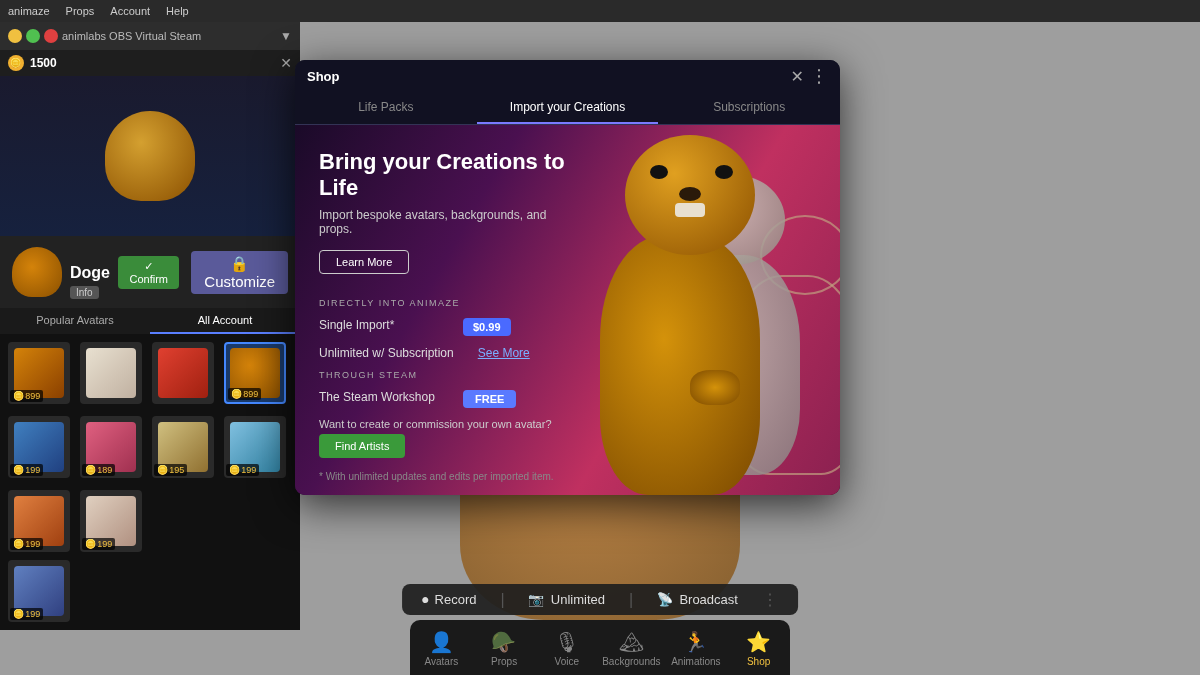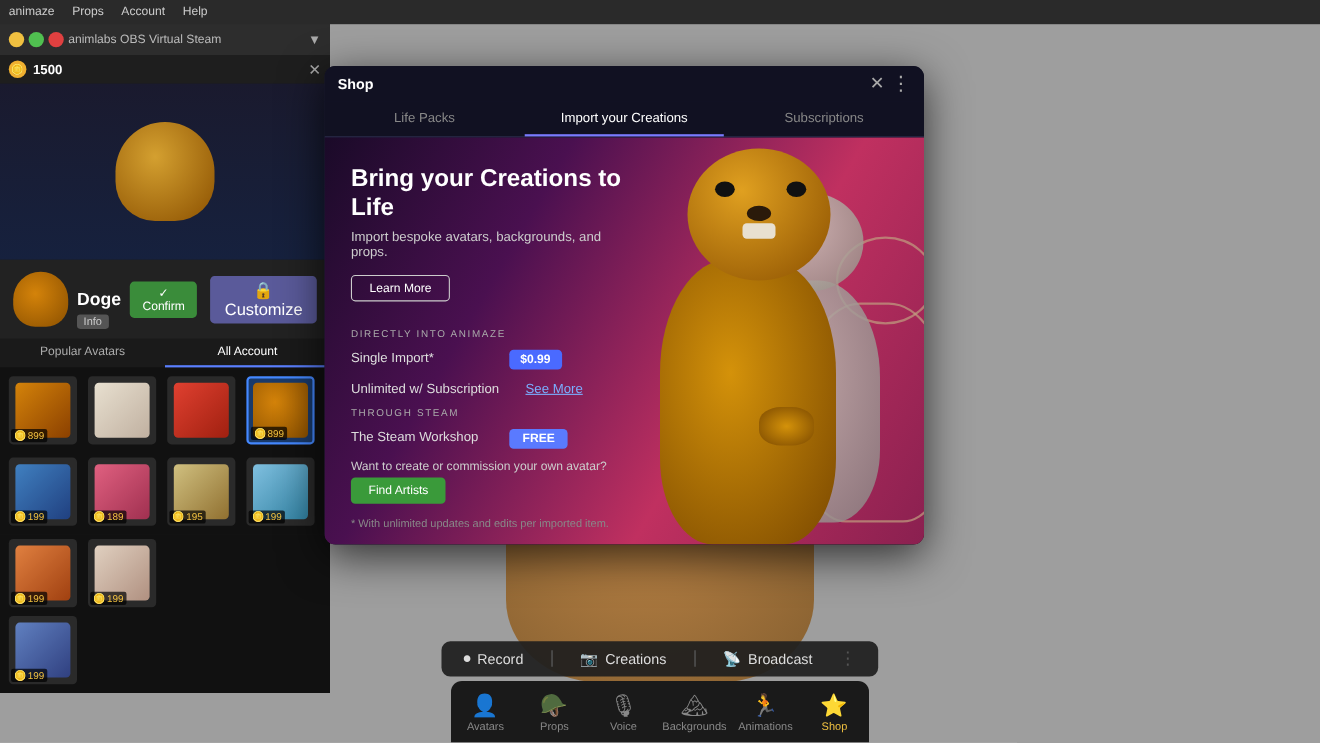--- a/index.html
+++ b/index.html
@@ -672,21 +672,21 @@
 </div>
 
 <div class="bottom-toolbar">
   <button class="toolbar-btn">
     <span>⏺</span>
     <span>Record</span>
   </button>
   <span class="toolbar-separator">|</span>
   <button class="toolbar-btn">
     <span>📷</span>
-    <span>Creations</span>
+    <span>Unlimited</span>
   </button>
   <span class="toolbar-separator">|</span>
   <button class="toolbar-btn">
     <span>📡</span>
     <span>Broadcast</span>
   </button>
   <span class="toolbar-separator">⋮</span>
 </div>
 
 <div class="bottom-nav">

